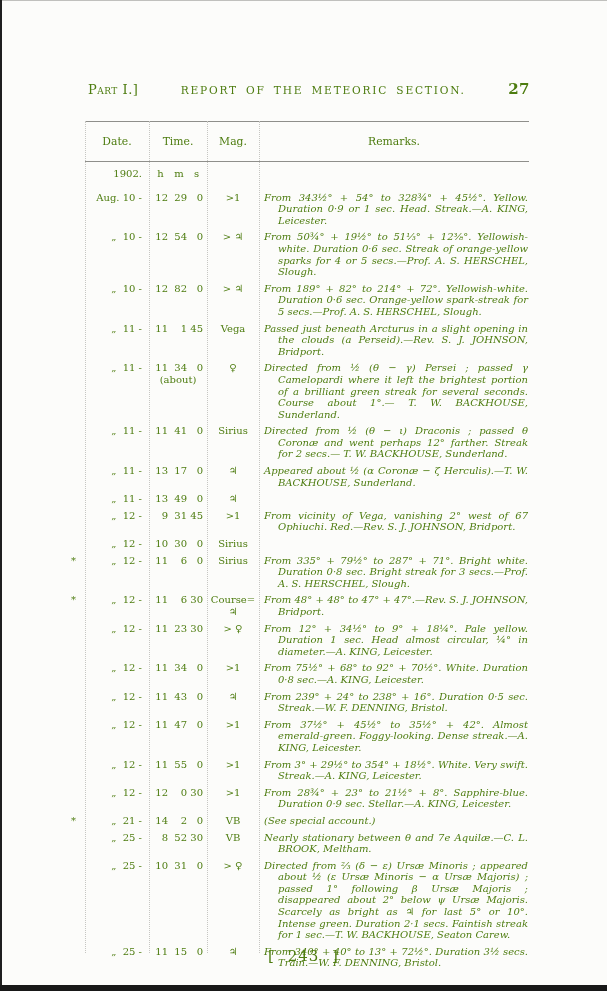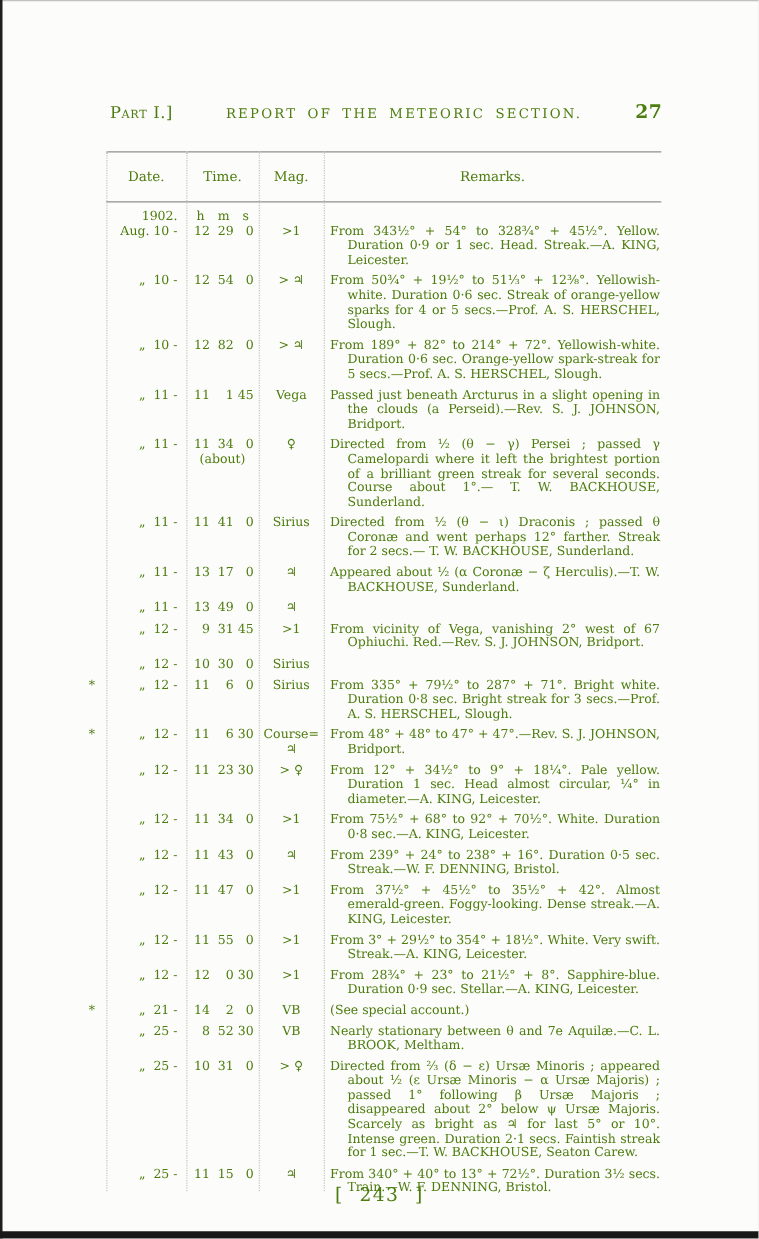--- a/index.html
+++ b/index.html
@@ -26,40 +26,40 @@
   .vl-0 { left:0; } .vl-1 { left:64px; } .vl-2 { left:122px; } .vl-3 { left:174px; }
 
   .thead {
     display:grid; grid-template-columns:64px 58px 52px 270px; align-items:center;
     height:39px; text-align:center; font-size:10.8px;
     border-top:1px solid #8f8f8b; border-bottom:1px solid #8f8f8b;
   }
   .tbody { padding-top:6px; }
 
   .row { display:grid; grid-template-columns:64px 58px 52px 270px; margin-bottom:5px; font-size:10px; line-height:11.6px; }
-  .row.leadin { margin-bottom:0; }
+  .row.leadin { margin-bottom:12px; }
 
   .cell.date { text-align:right; padding-right:7px; position:relative; }
   .date-text { white-space:pre; }
   .star { position:absolute; left:-14px; top:0; }
 
   .cell.time { text-align:center; }
   .hms { white-space:nowrap; }
   .t { display:inline-block; text-align:right; }
   .t.h { width:15px; } .t.m { width:16px; margin-left:3px; } .t.s { width:13px; margin-left:3px; }
   .units .t { text-align:center; }
   .time-note { text-align:center; }
   .time-note:empty { display:none; }
 
   .cell.mag { text-align:center; white-space:pre-line; }
 
   .cell.remarks {
     padding-left:5px; padding-right:1px;
     text-align:justify;
-    padding-left:19px; text-indent:-14px; 
+    padding-left:19px; text-indent:-14px;font-style:italic; 
   }
 
   .year { font-size:10px; }
 
   .folio { position:absolute; left:0; right:0; bottom:26px; text-align:center; font-size:15px; word-spacing:7px; letter-spacing:1px; }
 </style>
 </head>
 <body>
 
 <div class="page">

